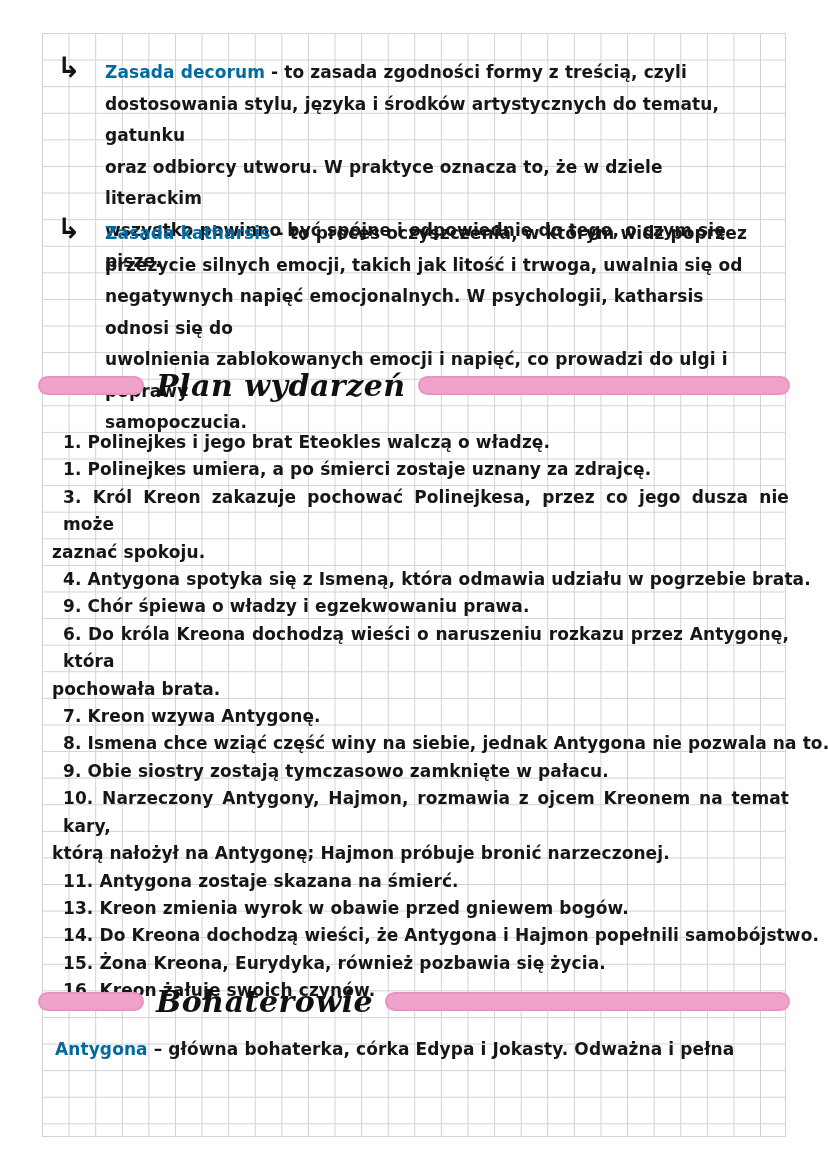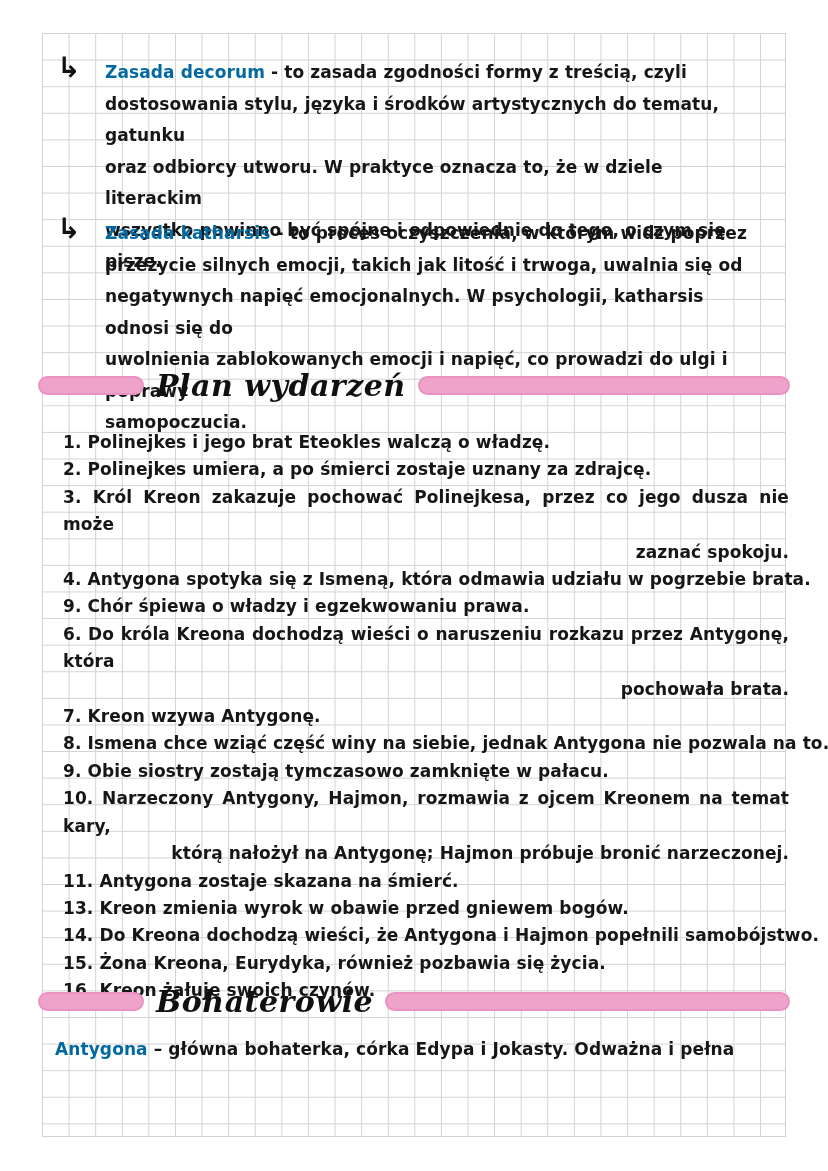--- a/index.html
+++ b/index.html
@@ -46,21 +46,21 @@
     font-style:italic; font-weight:bold;
     font-size:30px; color:#101010;
     white-space:nowrap; padding:0 4px;
     letter-spacing:0.5px;
   }
   .events {
     position:absolute; left:52px; top:429px; width:737px;
     font-size:17px; font-weight:600; letter-spacing:0.1px;
   }
   .events .ev { line-height:27.4px; padding-left:11px; white-space:nowrap; }
-  .events .ev.cont { padding-left:0;text-align:right; }
+  .events .ev.cont { padding-left:0; }
   .events .ev.j {
     white-space:normal;
     text-align:justify; text-align-last:justify;
   }
   .character-line {
     position:absolute; left:55px; top:1036px; width:720px;
     font-size:17px; line-height:27px; font-weight:600; letter-spacing:0.1px;
     white-space:nowrap;
   }
 </style>
@@ -88,21 +88,21 @@
   </div>
 
   <div class="section-header" style="top:367px">
     <div class="bar bar-left"></div>
     <div class="script-title">Plan wydarzeń</div>
     <div class="bar bar-right"></div>
   </div>
 
   <div class="events">
     <div class="ev">1. Polinejkes i jego brat Eteokles walczą o władzę.</div>
-    <div class="ev">2. Polinejkes umiera, a po śmierci zostaje uznany za zdrajcę.</div>
+    <div class="ev">1. Polinejkes umiera, a po śmierci zostaje uznany za zdrajcę.</div>
     <div class="ev j">3. Król Kreon zakazuje pochować Polinejkesa, przez co jego dusza nie może</div>
     <div class="ev cont">zaznać spokoju.</div>
     <div class="ev">4. Antygona spotyka się z Ismeną, która odmawia udziału w pogrzebie brata.</div>
     <div class="ev">9. Chór śpiewa o władzy i egzekwowaniu prawa.</div>
     <div class="ev j">6. Do króla Kreona dochodzą wieści o naruszeniu rozkazu przez Antygonę, która</div>
     <div class="ev cont">pochowała brata.</div>
     <div class="ev">7. Kreon wzywa Antygonę.</div>
     <div class="ev">8. Ismena chce wziąć część winy na siebie, jednak Antygona nie pozwala na to.</div>
     <div class="ev">9. Obie siostry zostają tymczasowo zamknięte w pałacu.</div>
     <div class="ev j">10. Narzeczony Antygony, Hajmon, rozmawia z ojcem Kreonem na temat kary,</div>

